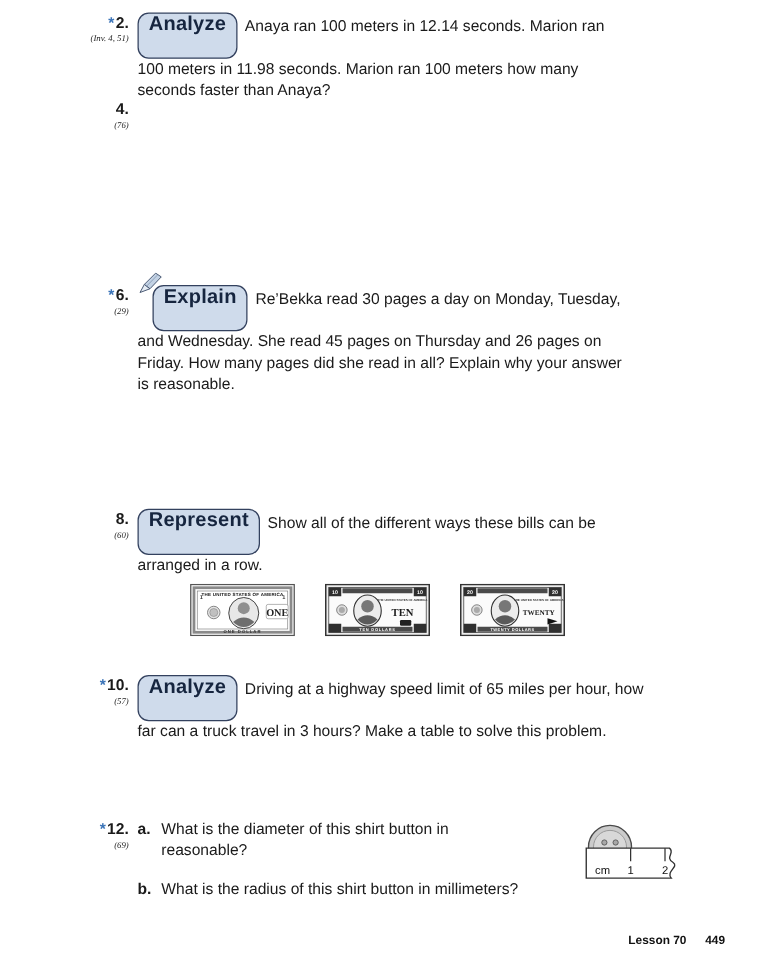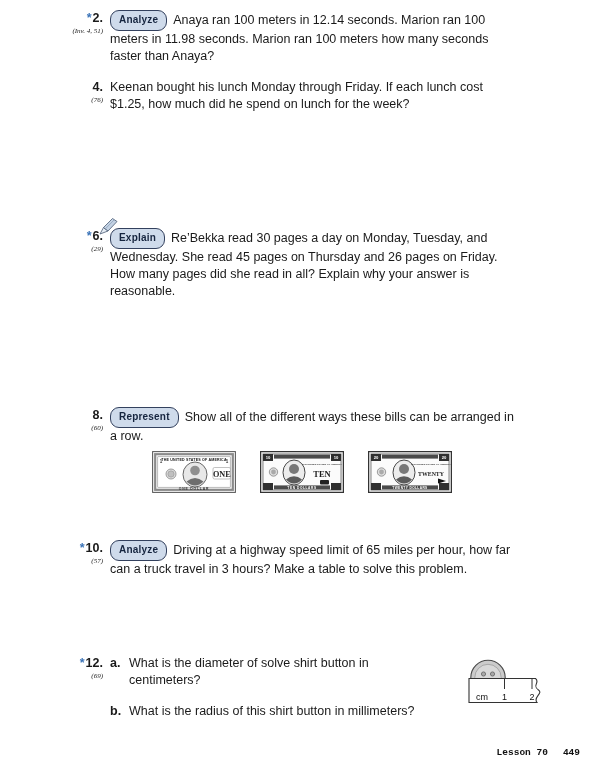--- a/index.html
+++ b/index.html
@@ -13,35 +13,35 @@
   .numcol{width:43px;flex:none;text-align:right;padding-right:7px;position:relative;}
   .pnum{font-weight:bold;font-size:12.5px;line-height:17px;white-space:nowrap;}
   .star{color:#3b74b8;font-weight:bold;margin-right:1px;}
   .ref{
     font-family:"Liberation Serif",serif;font-style:italic;
     font-size:7px;line-height:8px;color:#222;padding-left:12px;margin-top:0px;
   }
   .content{font-size:12.5px;line-height:17px;}
   .badge{
     display:inline-block;background:#cfdbeb;border:1.2px solid #33415e;
-    border-radius:9px;padding:0px 8px 2px 8px;font-size:10px;font-weight:bold;
+    border-radius:9px;padding:0px 8px 18px 8px;font-size:16px;font-weight:bold;
     color:#16253f;margin-right:6px;vertical-align:1px;letter-spacing:0.2px;
   }
-  .badge-wrap{position:relative;display:inline-block;}
+  .badge-wrap{position:relative;display:inline-block;margin-left:12px;}
   .pencil{position:absolute;left:-11px;top:-10px;}
   .bills{display:flex;gap:24px;margin-left:42px;margin-top:6px;}
   .bill{width:84px;height:42px;flex:none;}
   .part{display:flex;margin-top:0;}
   .part + .part{margin-top:14px;}
   .part-label{width:19px;flex:none;font-weight:bold;font-size:12.5px;line-height:17px;}
   .part-text{font-size:12.5px;line-height:17px;}
   .ruler-fig{position:absolute;left:467px;top:650px;text-align:right;}
   .footer{
     position:absolute;top:747px;right:32px;display:flex;gap:15px;
-    font-size:9.5px;font-weight:bold;color:#111;font-family:Liberation Mono, monospace;
+    font-size:9.5px;font-weight:bold;color:#111;
   }
 </style>
 </head>
 <body>
 
 <div class="page">
 
   <div class="problem" style="top:10px">
     <div class="numcol">
       <div class="pnum"><span class="star">*</span><span>2.</span></div>
@@ -49,23 +49,20 @@
     </div>
     <div class="content" style="width:380px">
       <span class="badge">Analyze</span><span>Anaya ran 100 meters in 12.14 seconds. Marion ran 100 meters in 11.98 seconds. Marion ran 100 meters how many seconds faster than Anaya?</span>
     </div>
   </div>
 
   <div class="problem" style="top:79px">
     <div class="numcol">
       <div class="pnum"><span class="star"></span><span>4.</span></div>
       <div class="ref">(76)</div>
-    </div>
-    <div class="content" style="width:390px">
-      <span>Keenan bought his lunch Monday through Friday. If each lunch cost $1.25, how much did he spend on lunch for the week?</span>
     </div>
   </div>
 
   <div class="problem" style="top:228px">
     <div class="numcol">
       <div class="pnum"><span class="star">*</span><span>6.</span></div>
       <div class="ref">(29)</div>
     </div>
     <div class="content" style="width:395px">
       <span class="badge-wrap">
@@ -166,21 +163,21 @@
   </div>
 
   <div class="problem" style="top:655px">
     <div class="numcol">
       <div class="pnum"><span class="star">*</span><span>12.</span></div>
       <div class="ref">(69)</div>
     </div>
     <div class="content">
       <div class="part">
         <div class="part-label">a.</div>
-        <div class="part-text" style="width:272px">What is the diameter of solve shirt button in centimeters?</div>
+        <div class="part-text" style="width:272px">What is the diameter of this shirt button in reasonable?</div>
       </div>
       <div class="part">
         <div class="part-label">b.</div>
         <div class="part-text" style="width:340px">What is the radius of this shirt button in millimeters?</div>
       </div>
     </div>
   </div>
 
   <div class="ruler-fig">
     <svg width="80" height="56" viewBox="0 0 80 56">

